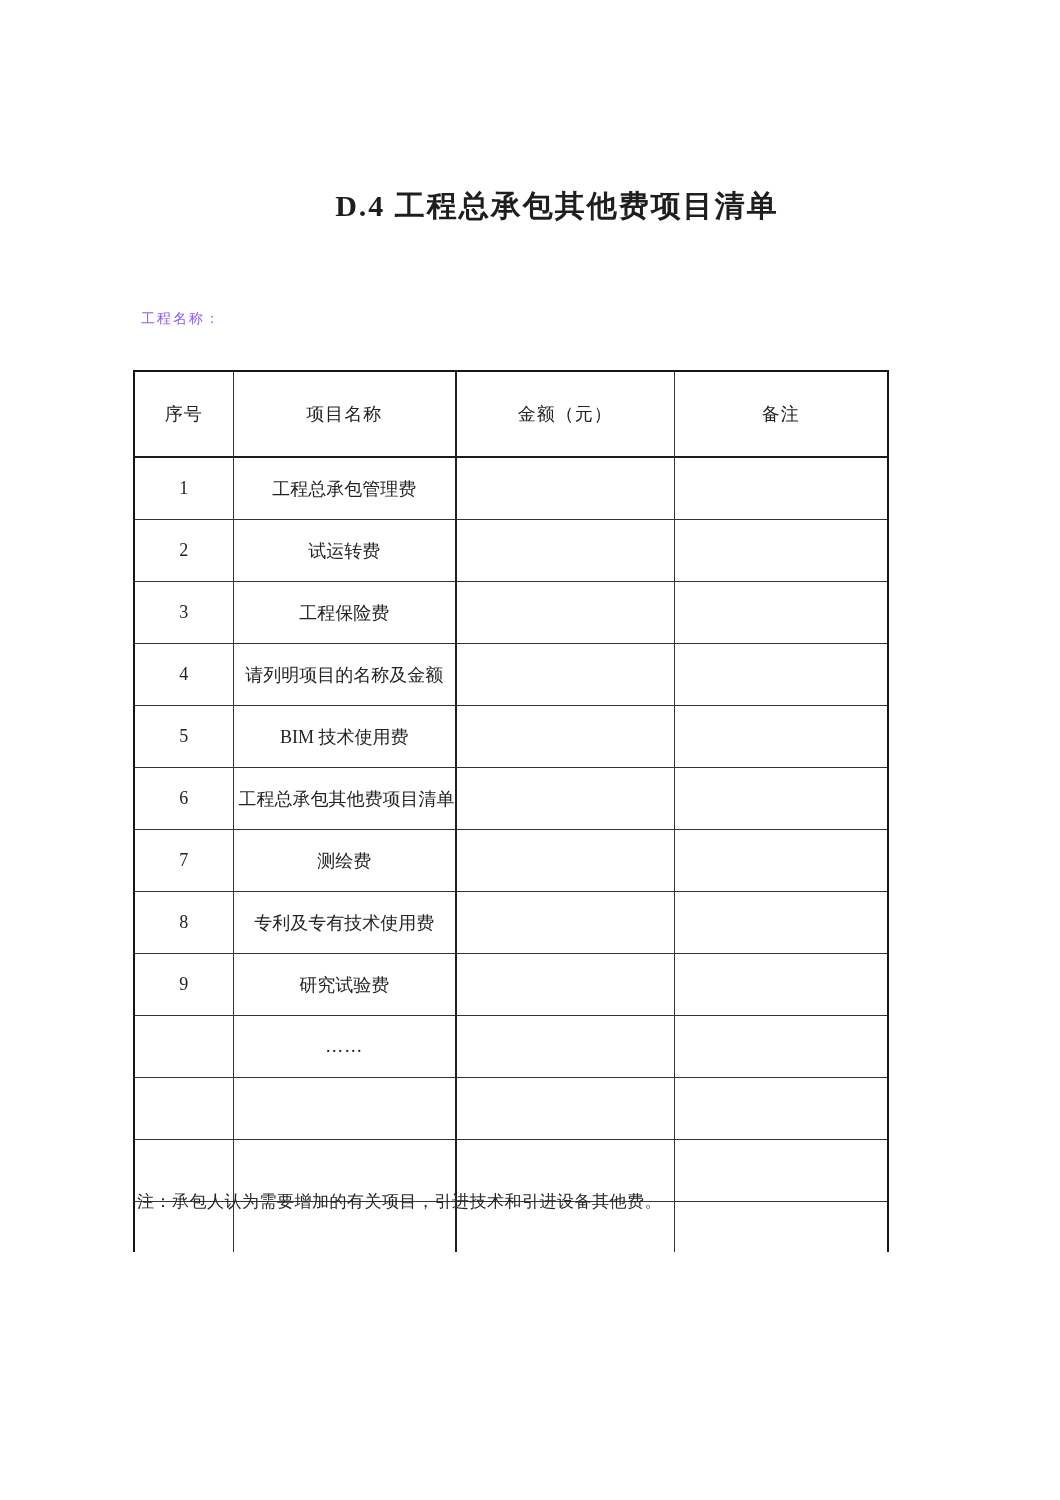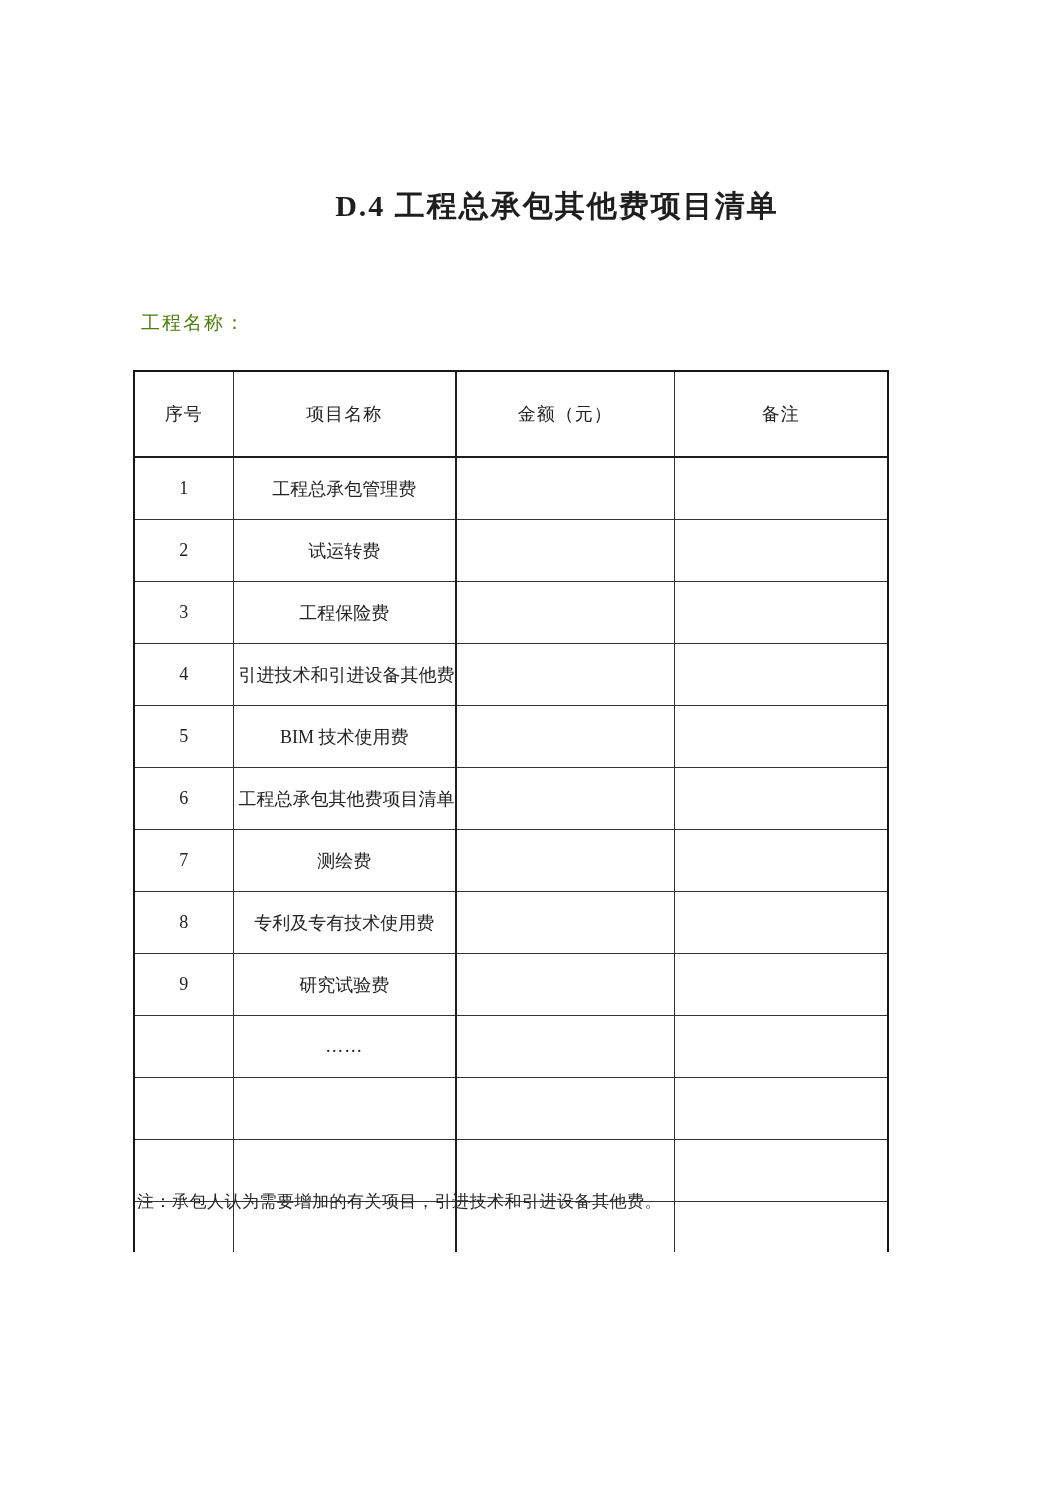--- a/index.html
+++ b/index.html
@@ -21,23 +21,23 @@
     text-align: center;
     font-size: 30px;
     font-weight: 700;
     letter-spacing: 2px;
     color: #1e1e1e;
   }
   .project-label {
     position: absolute;
     top: 310px;
     left: 141px;
-    font-size: 19px;
+    font-size: 14px;
     letter-spacing: 2px;
-    color: #4d7c0f;
+    color: #8b5cf6;
   }
   .fee-table {
     position: absolute;
     top: 370px;
     left: 133px;
     width: 754px;
     border-collapse: collapse;
     table-layout: fixed;
     border: 2px solid #161616;
   }
@@ -126,21 +126,21 @@
         <td></td>
       </tr>
       <tr class="data-row">
         <td>3</td>
         <td class="c-name">工程保险费</td>
         <td></td>
         <td></td>
       </tr>
       <tr class="data-row">
         <td>4</td>
-        <td class="c-name">引进技术和引进设备其他费</td>
+        <td class="c-name">请列明项目的名称及金额</td>
         <td></td>
         <td></td>
       </tr>
       <tr class="data-row">
         <td>5</td>
         <td class="c-name">BIM 技术使用费</td>
         <td></td>
         <td></td>
       </tr>
       <tr class="data-row">

